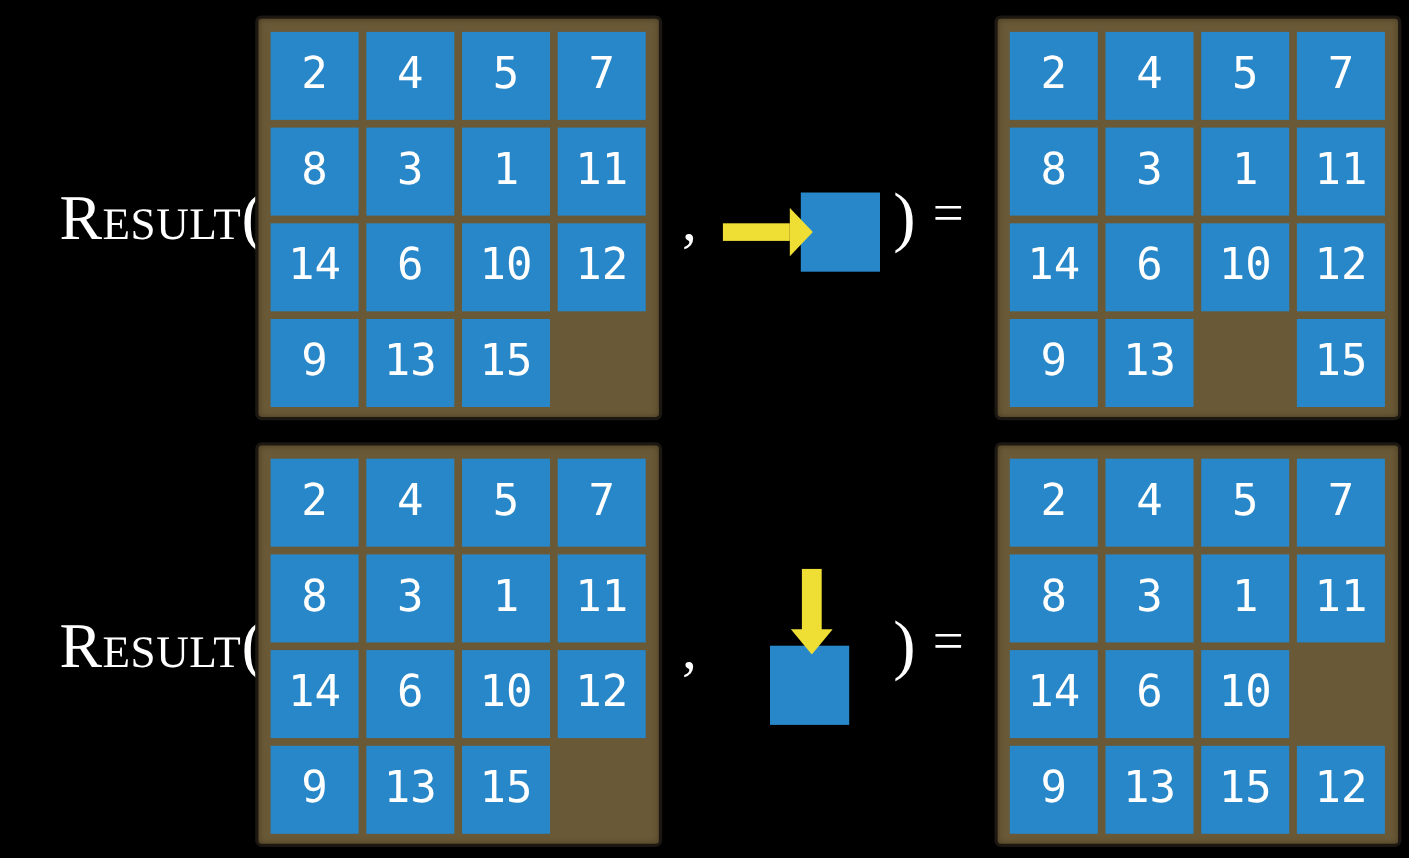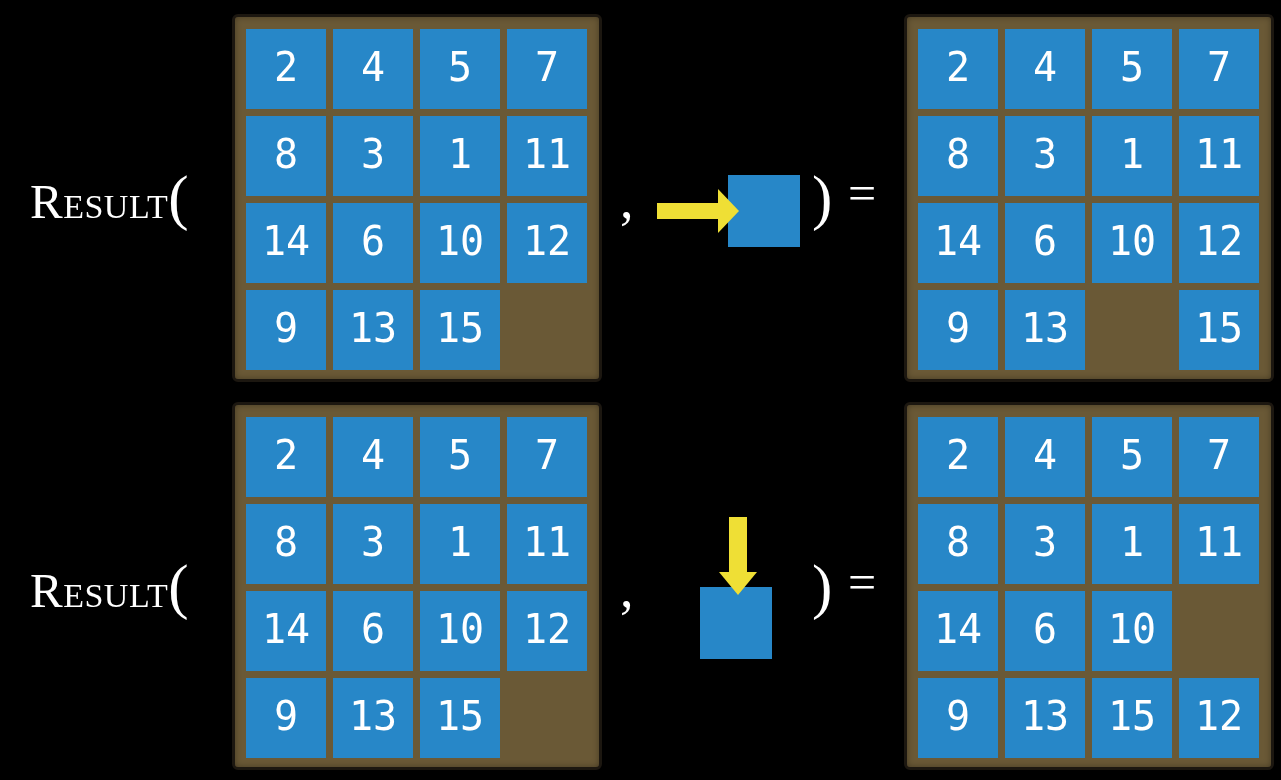--- a/index.html
+++ b/index.html
@@ -11,21 +11,21 @@
     overflow: hidden;
     font-family: "Liberation Serif", serif;
     color: var(--text, #fff);
   }
   .equation { position: absolute; inset: 0; }
 
   
   .fn-label { position: absolute; left: 30px; line-height: 1; white-space: nowrap; }
   .fn-label.r0 { top: 167px; }
   .fn-label.r1 { top: 556px; }
-  .fn-name  { font-size: 49px; font-variant: small-caps; letter-spacing: 0.5px; }
+  .fn-name  { font-size: 58px; font-variant: small-caps; letter-spacing: 0.5px; margin-left: 24px; }
   .fn-paren { font-size: 61px; }
 
   .comma { position: absolute; left: 620px; line-height: 1; font-size: 54px; }
   .comma.r0 { top: 173px; }
   .comma.r1 { top: 562px; }
 
   .cparen { position: absolute; left: 812px; line-height: 1; font-size: 61px; }
   .cparen.r0 { top: 167px; }
   .cparen.r1 { top: 556px; }
 

